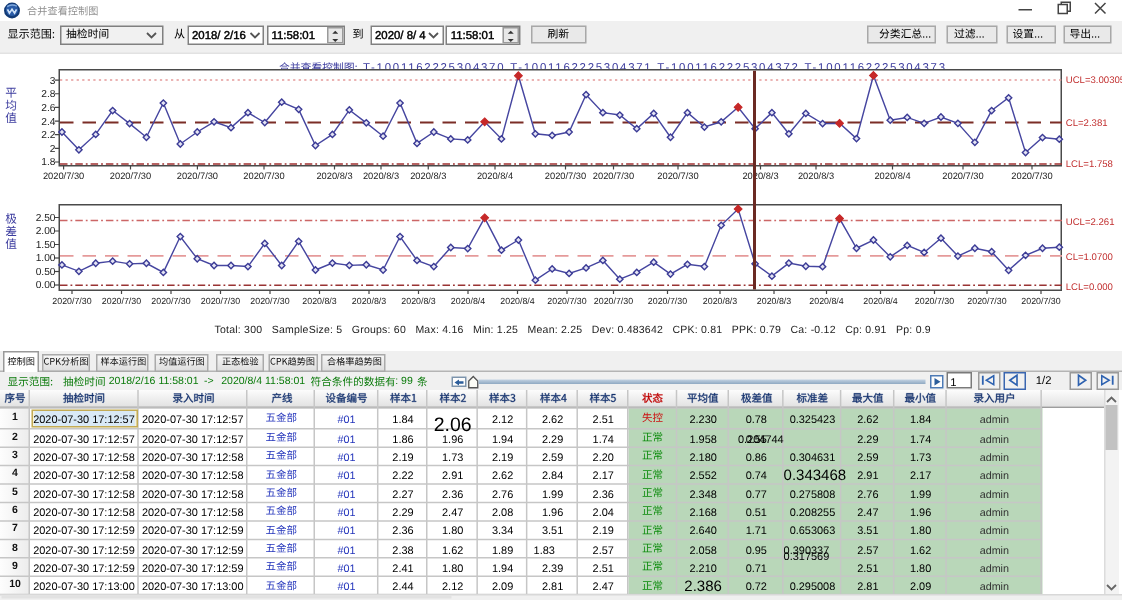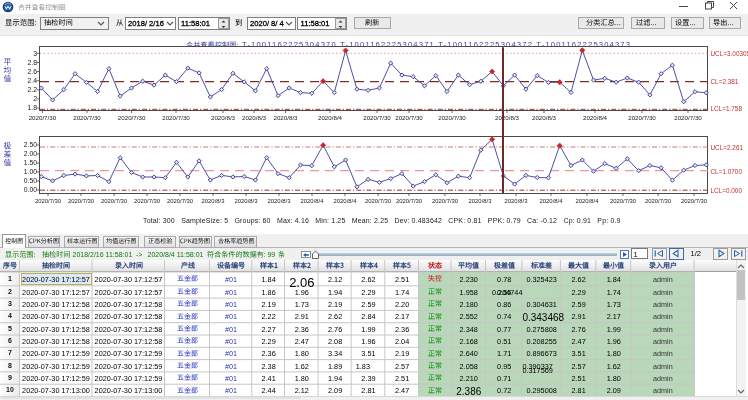--- a/index.html
+++ b/index.html
@@ -985,21 +985,21 @@
     <div class="abs" style="left:351.6px;top:89.7px;width:33.7px;text-align:center;font-size:7.3px;color:#000">3.51</div>
     <div class="abs" style="left:385.3px;top:89.7px;width:33.7px;text-align:center;font-size:7.3px;color:#000">2.19</div>
     <svg style="position:absolute;left:428.2px;top:90.1px;overflow:visible" width="15.0" height="8.8">
       <g transform="translate(0,5.88) scale(0.00700,-0.00700)" fill="#0a8a0a">
         <use href="#g6B63" x="0"></use>
         <use href="#g5E38" x="1000"></use>
       </g>
     </svg>
     <div class="abs" style="left:451.5px;top:89.7px;width:34.5px;text-align:center;font-size:7.3px;color:#000">2.640</div>
     <div class="abs" style="left:486.0px;top:89.7px;width:36.4px;text-align:center;font-size:7.3px;color:#000">1.71</div>
-    <div class="abs" style="left:522.4px;top:89.7px;width:38.5px;text-align:center;font-size:7.3px;color:#000">0.896673</div>
+    <div class="abs" style="left:522.4px;top:89.7px;width:38.5px;text-align:center;font-size:7.3px;color:#000">0.653063</div>
     <div class="abs" style="left:560.9px;top:89.7px;width:35.4px;text-align:center;font-size:7.3px;color:#000">3.51</div>
     <div class="abs" style="left:596.3px;top:89.7px;width:34.9px;text-align:center;font-size:7.3px;color:#000">1.80</div>
     <div class="abs" style="left:631.2px;top:89.7px;width:63.4px;text-align:center;font-size:7.2px;color:#333">admin</div>
     <div class="abs" style="left:0;top:102.0px;width:20px;text-align:center;font-size:7px;font-weight:bold;color:#111">8</div>
     <div class="abs" style="left:20.0px;top:102.0px;width:72px;text-align:center;font-size:7.3px;color:#000;white-space:nowrap">2020-07-30 17:12:59</div>
     <div class="abs" style="left:92.5px;top:102.0px;width:72px;text-align:center;font-size:7.3px;color:#000;white-space:nowrap">2020-07-30 17:12:59</div>
     <svg style="position:absolute;left:177.0px;top:102.4px;overflow:visible" width="22.0" height="8.8">
       <g transform="translate(0,5.88) scale(0.00700,-0.00700)" fill="#2233bb">
         <use href="#g4E94" x="0"></use>
         <use href="#g91D1" x="1000"></use>

